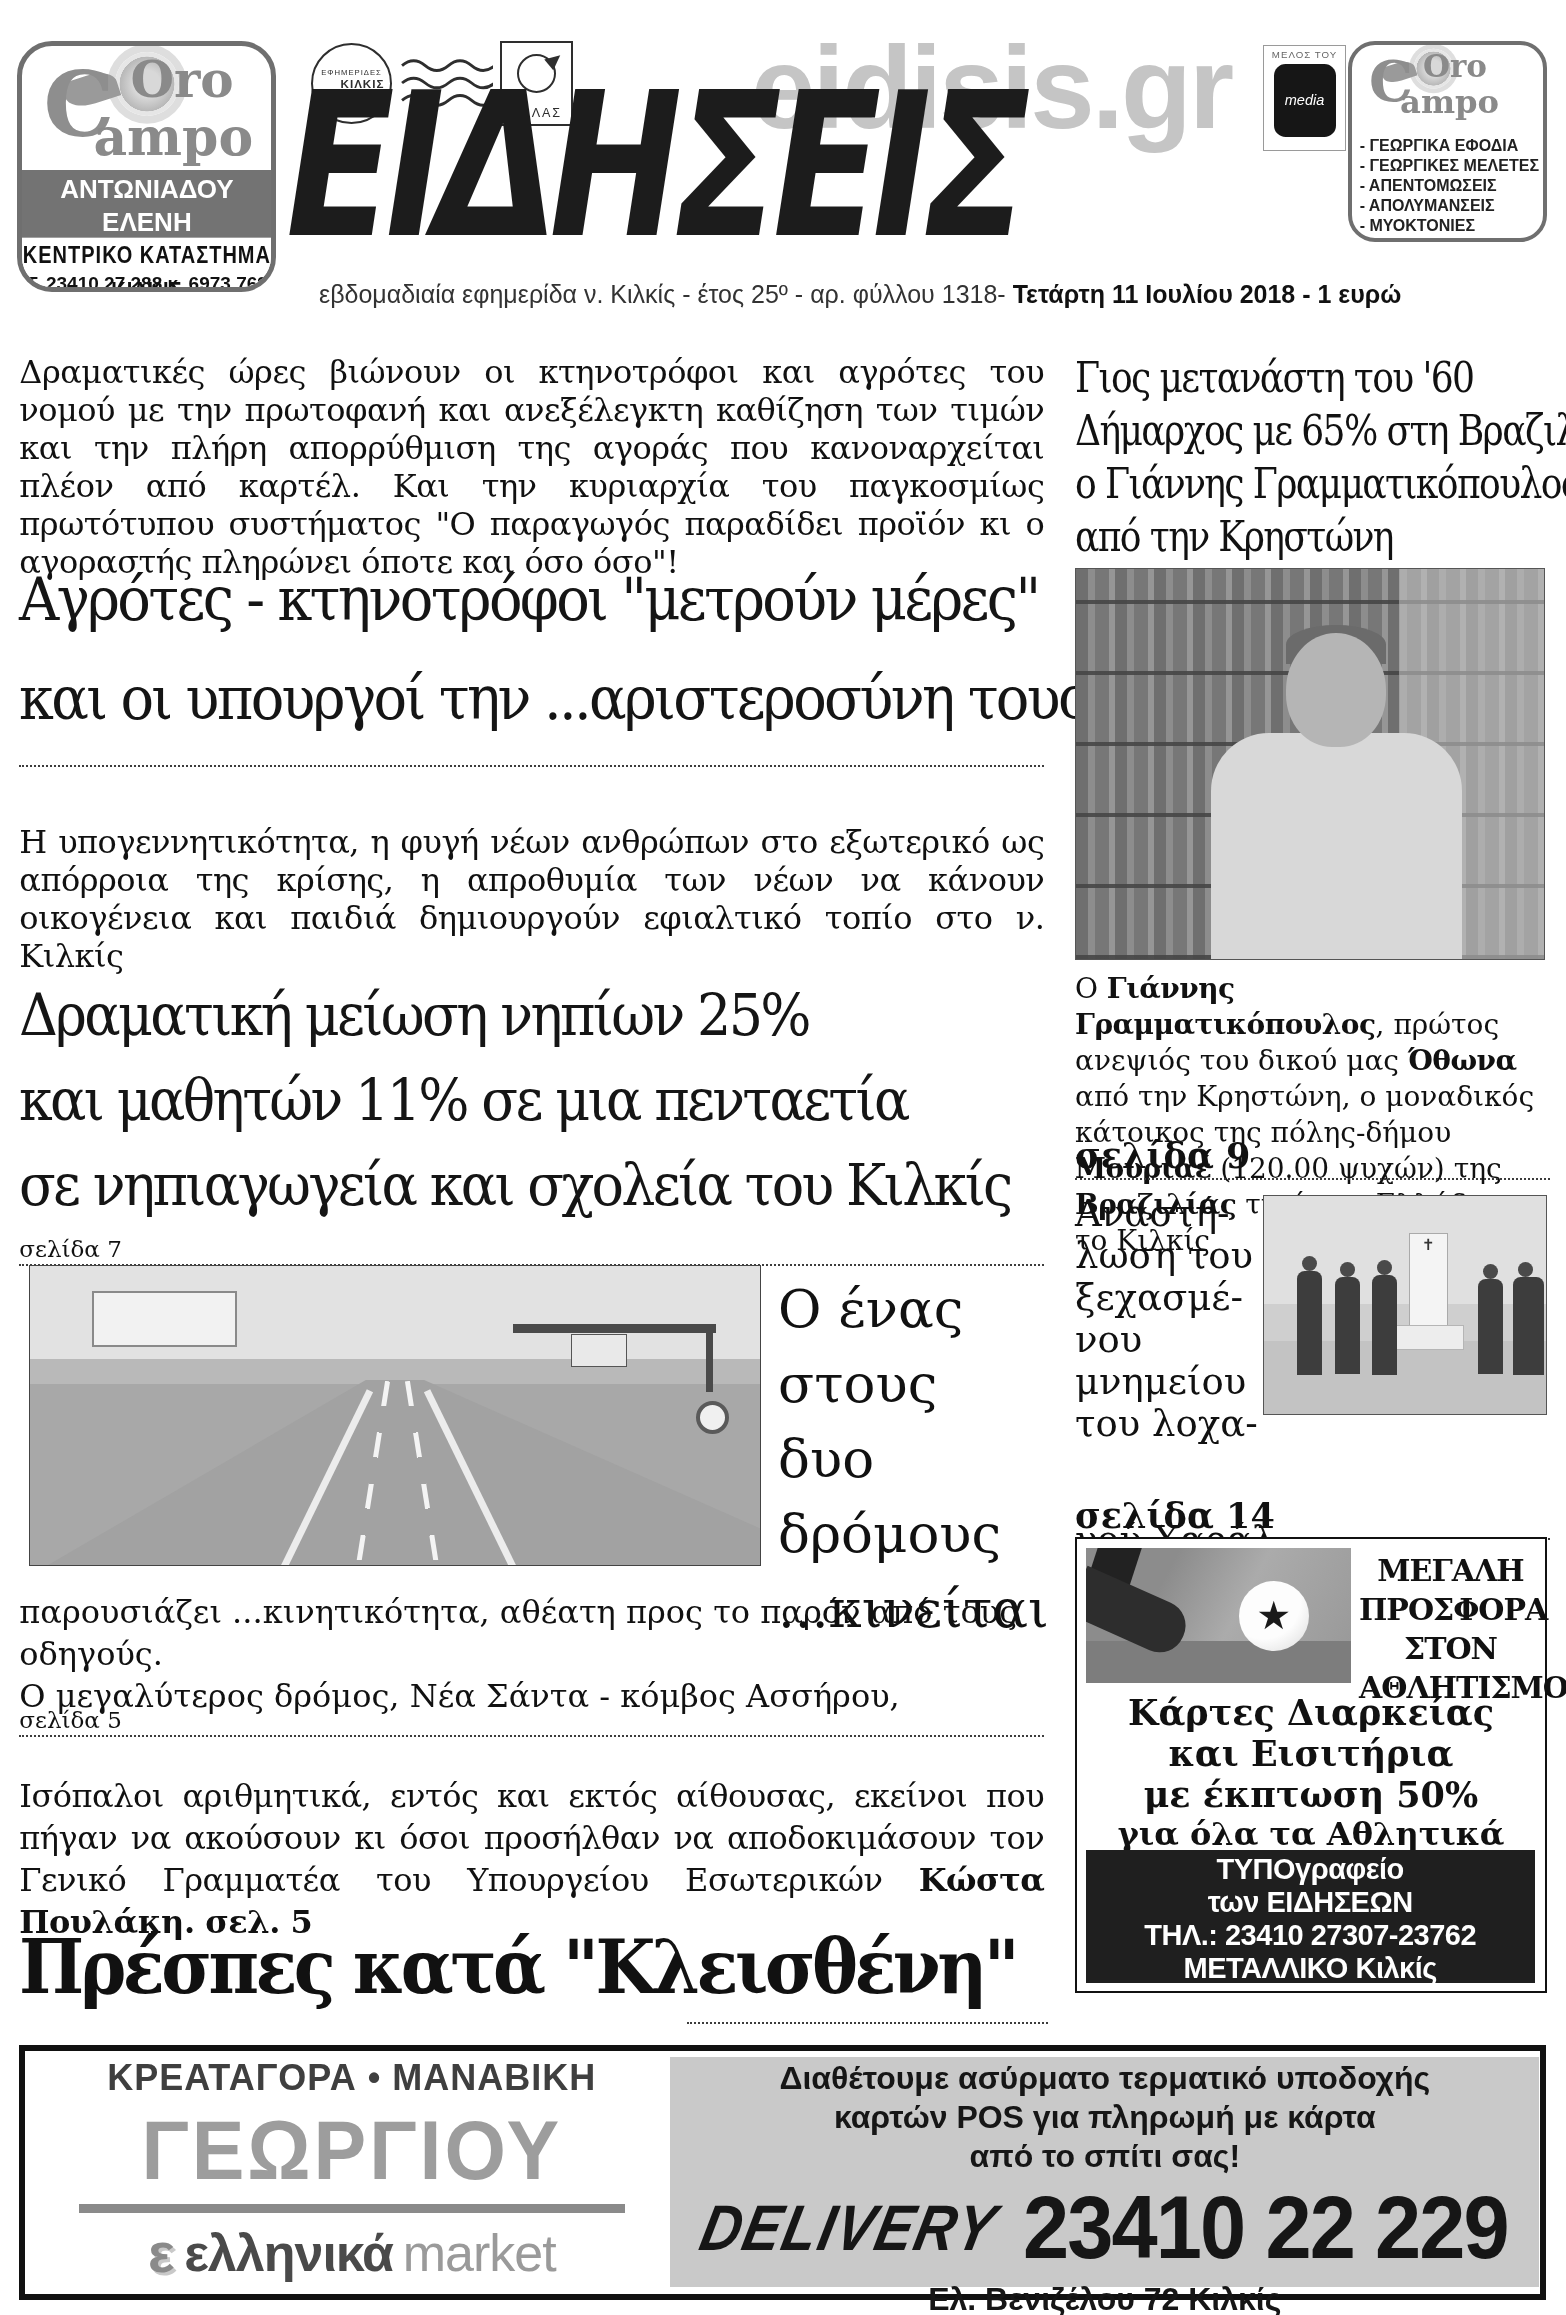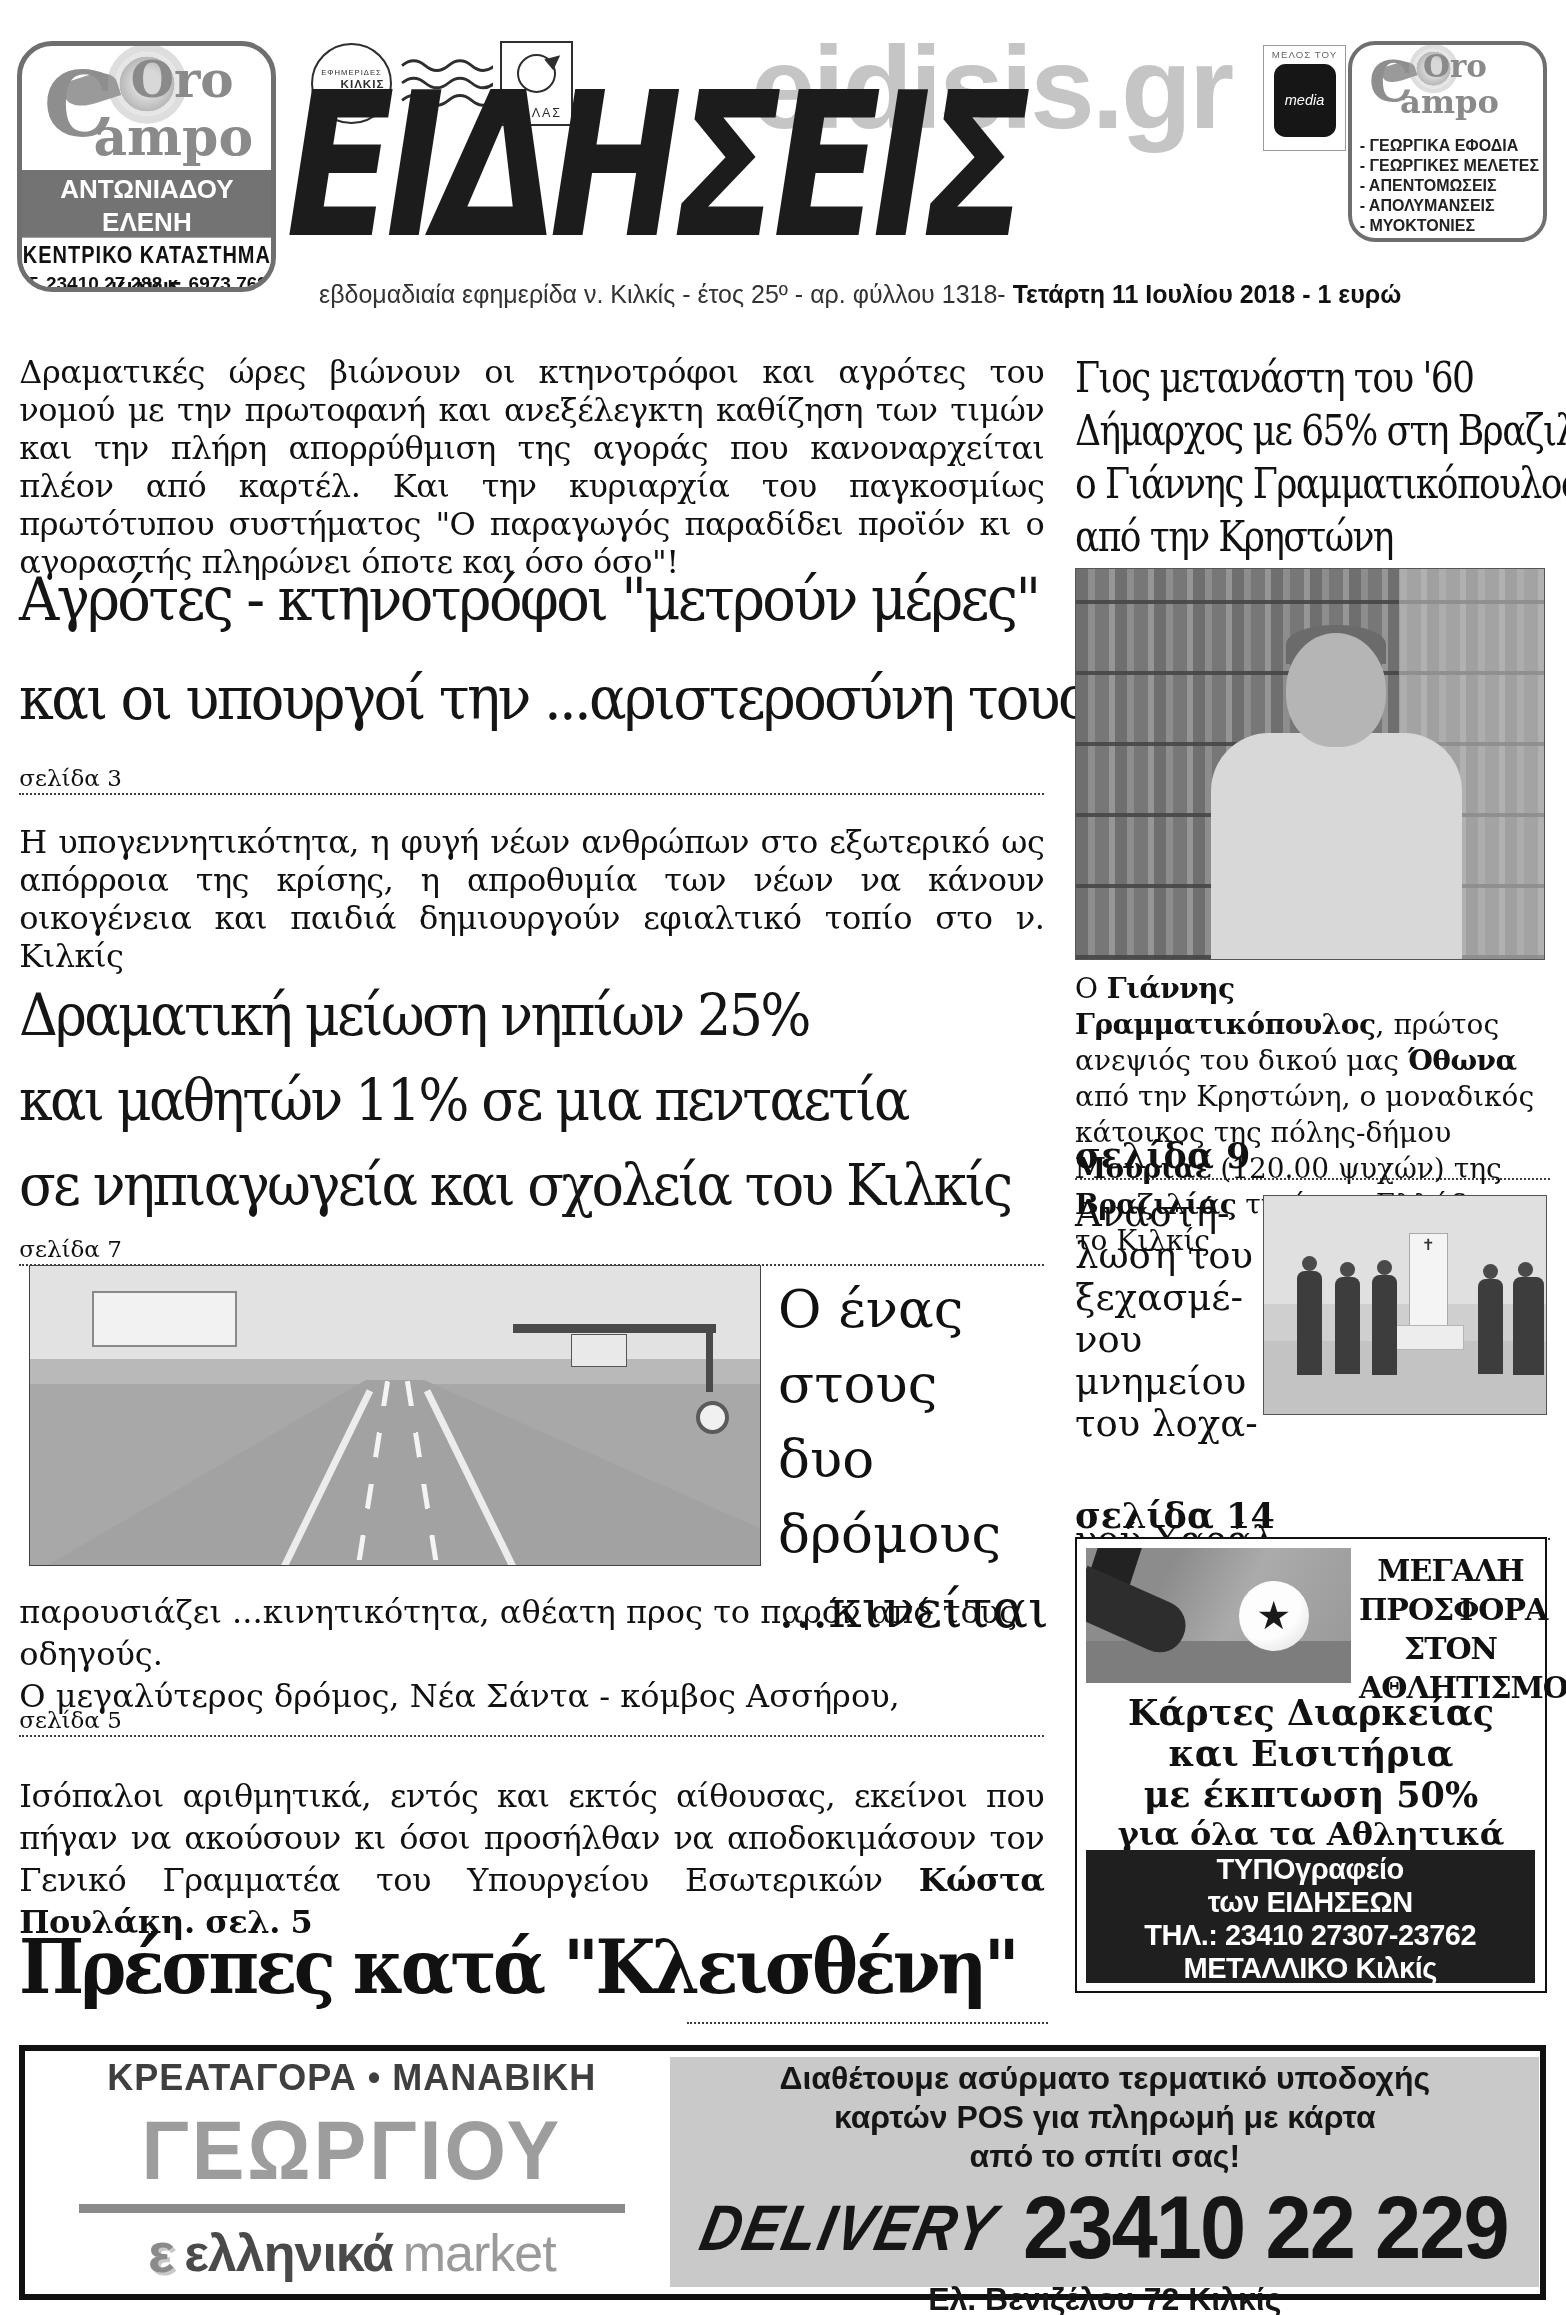--- a/index.html
+++ b/index.html
@@ -233,21 +233,20 @@
     <span>εβδομαδιαία εφημερίδα ν. Κιλκίς  - έτος  25º -  αρ. φύλλου 1318- </span><b>Τετάρτη  11  Ιουλίου  2018 </b><b>- 1 ευρώ</b>
   </div>
 
   <div class="intro col-l" style="top:353px;">Δραματικές ώρες βιώνουν οι κτηνοτρόφοι και αγρότες του νομού με την πρωτοφανή και ανεξέλεγκτη καθίζηση των τιμών και την πλήρη απορρύθμιση της αγοράς που κανοναρχείται πλέον από καρτέλ.  Και την κυριαρχία του παγκοσμίως πρωτότυπου συστήματος "Ο παραγωγός παραδίδει προϊόν κι ο αγοραστής πληρώνει όποτε και όσο όσο"!</div>
 
   <div class="h-main" style="left:19.3px; top:550px;">
     <div class="bigline">Αγρότες - κτηνοτρόφοι "μετρούν μέρες"</div>
     <div class="bigline">και οι υπουργοί την ...αριστεροσύνη τους</div>
   </div>
   <div class="pageref col-l" style="position:absolute; top:765px;">
-    <span class="lbl">σελίδα 3</span>
     <div class="dotline"></div>
   </div>
 
   <div class="intro col-l" style="top:823px;">Η υπογεννητικότητα, η φυγή νέων ανθρώπων στο εξωτερικό ως απόρροια της κρίσης, η απροθυμία των νέων να κάνουν οικογένεια και παιδιά δημιουργούν εφιαλτικό τοπίο στο ν. Κιλκίς</div>
 
   <div class="h-mid" style="left:19.3px; top:973px;">
     <div class="bigline">Δραματική μείωση νηπίων 25%</div>
     <div class="bigline">και μαθητών 11% σε μια πενταετία</div>
     <div class="bigline">σε νηπιαγωγεία και σχολεία του Κιλκίς</div>
   </div>

